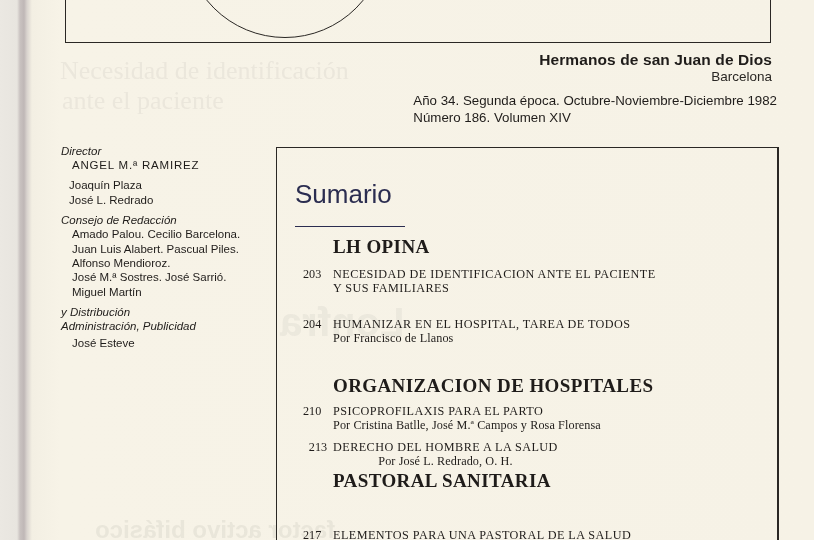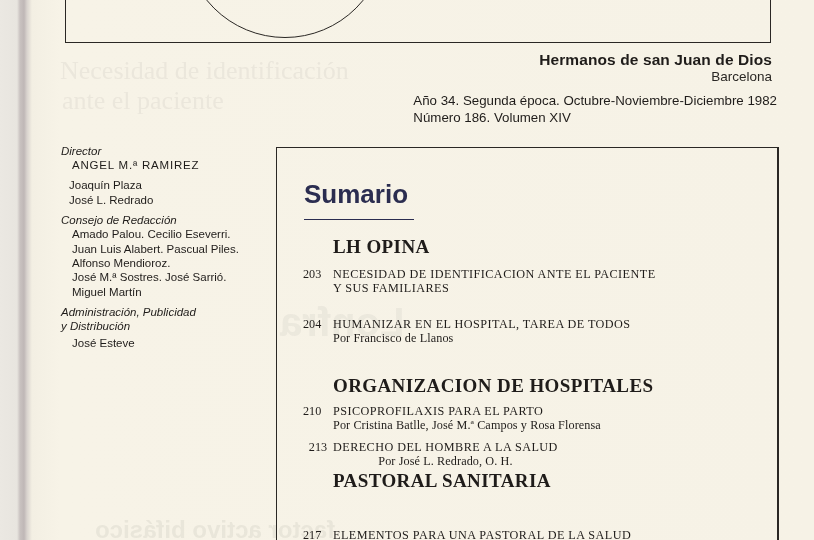--- a/index.html
+++ b/index.html
@@ -42,22 +42,22 @@
   .staff-role { font-size: 11.5px; font-style: italic; color: #1f1c1a; line-height: 14px; }
   .staff-names { font-size: 11.5px; color: #1f1c1a; line-height: 14.4px; padding-left: 11px; }
   .staff-block { margin-bottom: 6px; }
 
   
   .sumario-box {
     position: absolute; left: 276px; top: 147px; width: 500px; height: 420px;
     border-left: 1px solid #2a2724; border-top: 1px solid #2a2724; border-right: 2px solid #2a2724;
   }
   .sumario-title {
-    position: absolute; left: 304px; top: 180px; font-size: 26px; font-weight: bold; color: #2b2d50;
-    padding-bottom: 11px; border-bottom: 1.5px solid #2b2d50; line-height: 28px; width: 110px;
+    position: absolute; left: 295px; top: 180px; font-size: 26px; font-weight: normal; color: #2b2d50;
+    padding-bottom: 18px; border-bottom: 1.5px solid #2b2d50; line-height: 28px; width: 110px;
   }
   .section-head {
     position: absolute; left: 333px; font-family: "Liberation Serif", serif; font-weight: bold;
     font-size: 19px; color: #1f1c1a; letter-spacing: 0.4px;
   }
   .entry { position: absolute; left: 303px; font-family: "Liberation Serif", serif; font-size: 12.2px; color: #1f1c1a; line-height: 13.6px; }
   .entry-page { display: inline-block; width: 30px; vertical-align: top; }
   .entry-body { display: inline-block; vertical-align: top; }
   .entry-title { letter-spacing: 0.45px; }
   .entry-author { letter-spacing: 0.1px; }
@@ -90,29 +90,29 @@
   <div class="staff-block">
     <div class="staff-role">Director</div>
     <div class="staff-names" style="letter-spacing:0.8px;">ANGEL M.ª RAMIREZ</div>
   </div>
   <div class="staff-block">
     <div class="staff-names" style="padding-left:8px;">Joaquín Plaza</div>
     <div class="staff-names" style="padding-left:8px;">José L. Redrado</div>
   </div>
   <div class="staff-block">
     <div class="staff-role">Consejo de Redacción</div>
-    <div class="staff-names">Amado Palou. Cecilio Eseverri.</div>
+    <div class="staff-names">Amado Palou. Cecilio Barcelona.</div>
     <div class="staff-names">Juan Luis Alabert. Pascual Piles.</div>
     <div class="staff-names">Alfonso Mendioroz.</div>
     <div class="staff-names">José M.ª Sostres. José Sarrió.</div>
     <div class="staff-names">Miguel Martín</div>
   </div>
   <div class="staff-block">
+    <div class="staff-role">y Distribución</div>
     <div class="staff-role">Administración, Publicidad</div>
-    <div class="staff-role">y Distribución</div>
     <div class="staff-names" style="margin-top:3px;">José Esteve</div>
   </div>
 </div>
 
 <div class="sumario-box"></div>
 <div class="sumario-title">Sumario</div>
 
 <div class="section-head" style="top:236px;">LH OPINA</div>
 
 <div class="entry" style="top:268px;">

